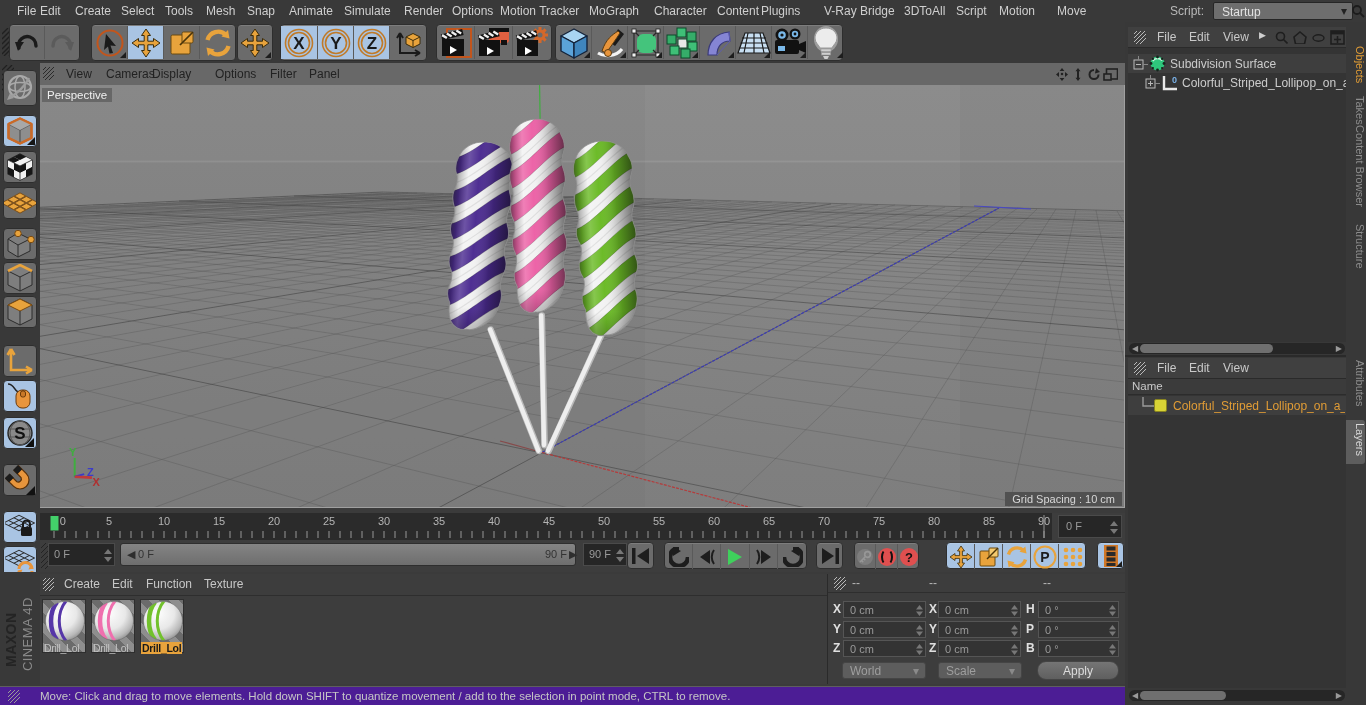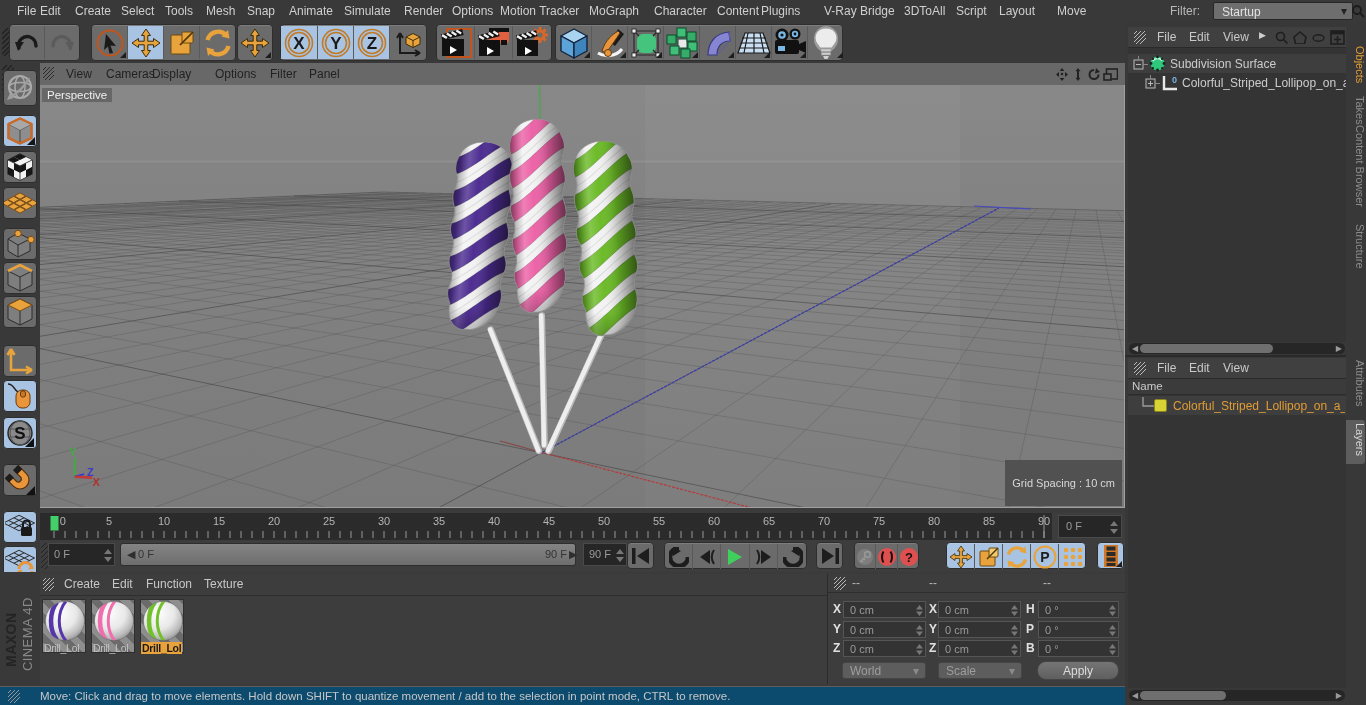--- a/index.html
+++ b/index.html
@@ -18,31 +18,31 @@
 
 #sidebar{left:0;top:63px;width:40px;height:642px;background:#393939}
 .sbtn{position:absolute;left:3px;width:34px;height:32px;background:#6b6b6b;border:1px solid #2e2e2e;border-radius:4px}
 .sbtn.sel{background:#a9c4e3}
 .sbtn svg{position:absolute;left:50%;top:50%;transform:translate(-50%,-50%)}
 
 #vpmenu{left:40px;top:63px;width:1085px;height:22px;background:#686868;color:#222;font-size:12px}
 #vpmenu span{position:absolute;top:4px}
 #vpcanvas{left:40px;top:85px;width:1085px;height:423px;background:#8a8a8a;border-right:1px solid #a0a0a0;border-bottom:1px solid #a0a0a0}
 #persp{left:42px;top:88px;background:#676767;color:#f0f0f0;font-size:11.5px;padding:1px 5px}
-#gridlab{background:#515151;color:#d8d8d8;font-size:11px;padding:17px 7px;right:2px;bottom:1px}
+#gridlab{background:#515151;color:#d8d8d8;font-size:11px;padding:1px 7px;right:2px;bottom:1px}
 
 #ruler{left:40px;top:513px;width:1085px;height:27px;background:#3d3d3d}
 #transport{left:40px;top:540px;width:1085px;height:32px;background:#3d3d3d}
 .din{position:absolute;background:#262626;border:1px solid #4a4a4a;color:#9a9a9a;font-size:11px}
 
 #mats{left:40px;top:574px;width:787px;height:110px;background:#3d3d3d}
 
 #coords{left:827px;top:574px;width:298px;height:110px;background:#3d3d3d;border-left:1px solid #2a2a2a}
 
-#status{left:0;top:686px;width:1128px;height:19px;background:#0c4a6e;color:#c6c6c6;font-size:11.5px;border-top:1px solid #5e5e5e}
+#status{left:0;top:686px;width:1128px;height:19px;background:#4c1d95;color:#c6c6c6;font-size:11.5px;border-top:1px solid #5e5e5e}
 
 #rcol{left:1125px;top:22px;width:241px;height:683px;background:#383838}
 .rtabs{position:absolute;left:221px;width:20px;color:#8d8d8d;font-size:11px}
 .vtext{writing-mode:vertical-rl}
 .panelhead{position:absolute;background:#404040;color:#c9c9c9;font-size:12px}
 .tree{position:absolute;background:#343434}
 .hscroll{position:absolute;background:#262626;border-radius:6px}
 .hthumb{position:absolute;background:#6f6f6f;border-radius:5px;top:1px;height:9px}
 </style></head><body>
 <div id="root">
@@ -59,23 +59,23 @@
       <span class="mi" style="left:404px">Render</span>
       <span class="mi" style="left:452px">Options</span>
       <span class="mi" style="left:500px">Motion Tracker</span>
       <span class="mi" style="left:589px">MoGraph</span>
       <span class="mi" style="left:654px">Character</span>
       <span class="mi" style="left:717px">Content</span>
       <span class="mi" style="left:761px">Plugins</span>
       <span class="mi" style="left:824px">V-Ray Bridge</span>
       <span class="mi" style="left:904px">3DToAll</span>
       <span class="mi" style="left:956px">Script</span>
-      <span class="mi" style="left:999px">Layout</span>
+      <span class="mi" style="left:999px">Motion</span>
       <span class="mi" style="left:1057px">Move</span>
-<span class="mi" style="left:1170px;color:#b9b9b9">Filter:</span>
+<span class="mi" style="left:1170px;color:#b9b9b9">Script:</span>
 <div class="abs" style="left:1213px;top:2px;width:140px;height:18px;background:#6e6e6e;border:1px solid #262626;border-radius:2px;color:#e2e2e2;font-size:12px">
   <span style="position:absolute;left:8px;top:2px">Startup</span>
   <span style="position:absolute;right:5px;top:1px;color:#222">▾</span>
 </div>
 <svg class="abs" style="left:1351px;top:4px" width="14" height="14" viewBox="0 0 14 14">
         <circle cx="6" cy="6" r="4" fill="none" stroke="#1c1c1c" stroke-width="1.8"></circle>
         <line x1="9" y1="9" x2="13" y2="13" stroke="#1c1c1c" stroke-width="1.8"></line>
       </svg>
 </div>
 <div id="toolbar" class="abs">

